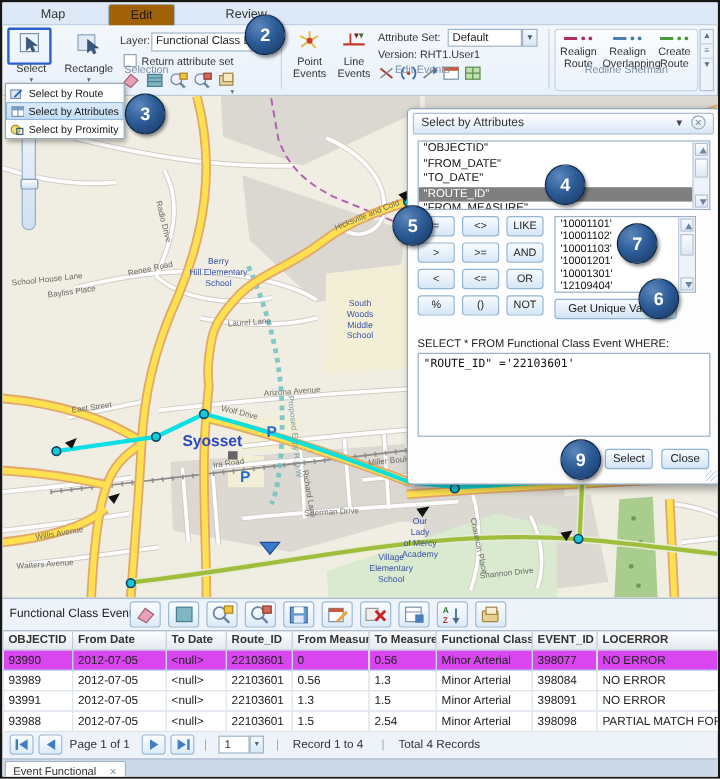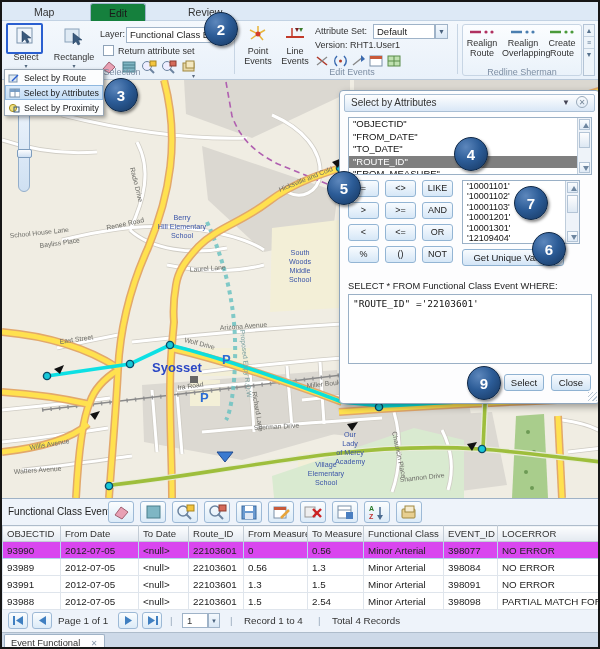--- a/index.html
+++ b/index.html
@@ -3,29 +3,29 @@
 <meta charset="utf-8">
 <style>
   html,body{margin:0;padding:0;background:#fff;}
   *{box-sizing:border-box;}
   .frame{position:relative;width:600px;height:649px;border:2px solid #161616;overflow:hidden;
          font-family:"Liberation Sans",sans-serif;background:#fff;}
   
   .ribbon{position:absolute;left:0;top:0;width:100%;height:78px;background:linear-gradient(#f7fafd,#e9f1fa);border-bottom:1px solid #b9c9da;}
   .tabrow{position:absolute;left:0;top:0;width:100%;height:19px;background:#dde9f6;border-bottom:1px solid #c2d2e3;}
   .tab{position:absolute;top:1px;height:18px;line-height:18px;padding:0 18px;font-size:10.5px;color:#333;}
-  .tab.active{background:#15803d;border:1px solid #9fb6cd;border-bottom:none;border-radius:3px 3px 0 0;color:#1a1a1a;text-align:center;}
+  .tab.active{background:#a16207;border:1px solid #9fb6cd;border-bottom:none;border-radius:3px 3px 0 0;color:#1a1a1a;text-align:center;}
   .bigbtn{position:absolute;text-align:center;font-size:9px;color:#333;}
   .selhl{position:absolute;border:2px solid #2a5fd0;border-radius:2px;}
   .rlabel{position:absolute;font-size:9px;color:#5a6b80;}
   .combo{position:absolute;background:#fff;border:1px solid #9fb3c8;font-size:9.5px;color:#222;line-height:14px;padding:0 3px;white-space:nowrap;overflow:hidden;}
   .comboarr{position:absolute;width:13px;background:linear-gradient(#f4f9fe,#d9e7f5);border:1px solid #9fb3c8;text-align:center;color:#4a627e;font-size:7px;line-height:14px;}
   .chk{position:absolute;width:11px;height:11px;background:#fff;border:1px solid #8fa3b8;}
   .gsep{position:absolute;top:22px;width:1px;height:50px;background:#c7d5e4;}
-  .glabel{position:absolute;bottom:2px;font-size:9px;color:#7d8ea3;text-align:center;margin-top:33px;}
+  .glabel{position:absolute;bottom:16px;font-size:9px;color:#7d8ea3;text-align:center;margin-top:33px;}
   .mini{position:absolute;width:18px;height:16px;}
   .vscroll{position:absolute;right:3px;top:22px;width:12px;height:52px;border:1px solid #b4c4d6;background:#eef4fa;}
   .vscroll div{height:12px;border-bottom:1px solid #c4d2e0;font-size:7px;line-height:12px;text-align:center;color:#55708c;}
   
   .menu{position:absolute;left:2px;top:67px;width:100px;background:#fcfdfe;border:1px solid #9aa7b5;box-shadow:2px 2px 4px rgba(0,0,0,.35);z-index:30;}
   .menu-item{height:15px;display:flex;align-items:center;gap:4px;padding:0 3px;font-size:8.8px;color:#1a1a1a;white-space:nowrap;}
   .menu-item.hl{background:linear-gradient(#dcebfb,#c3ddf5);border:1px solid #8fb8e0;}
   
   .dlg{position:absolute;left:337px;top:88px;width:261px;height:314px;background:#fdfdfe;border:1px solid #8fa6bd;
        border-radius:4px;box-shadow:3px 3px 7px rgba(0,0,0,.35);z-index:20;}
@@ -61,21 +61,21 @@
   .zoomhandle{position:absolute;left:-2px;top:38px;width:15px;height:9px;background:linear-gradient(#fdfdfe,#cfe0f2);
         border:1px solid #7d9cbd;border-radius:2px;}
   
   .tpanel{position:absolute;left:0;top:496px;width:600px;height:151px;background:#eef3fa;border-top:1px solid #9fb2c6;}
   .ttool{position:absolute;left:0;top:0;width:100%;height:26px;}
   .ttitle{position:absolute;left:6px;top:7px;font-size:10px;color:#222;}
   .tibtn{position:absolute;top:2px;width:26px;height:22px;background:linear-gradient(#fbfdfe,#dcebf8);
         border:1px solid #9db9d6;border-radius:3px;}
   .grid{position:absolute;left:0;top:26px;width:600px;border-collapse:collapse;table-layout:fixed;font-size:9.8px;}
   .grid th{height:16px;background:linear-gradient(#fcfdfe,#e3e9f0);border:1px solid #c3ccd6;border-top:1px solid #aebccB;
-        font-size:9.6px;color:#333;text-align:left;padding:0 4px;font-weight:normal;white-space:nowrap;overflow:hidden;}
+        font-size:9.6px;color:#333;text-align:left;padding:0 4px;font-weight:bold;white-space:nowrap;overflow:hidden;}
   .grid td{height:17px;border:1px solid #dfe5ec;color:#222;padding:0 4px;white-space:nowrap;overflow:hidden;background:#fff;}
   .grid tr.sel td{background:#d946ef;border-color:#b5d5ef;}
   .pager{position:absolute;left:0;top:111px;width:100%;height:22px;font-size:9.8px;color:#333;}
   .pbtn{position:absolute;top:2px;width:20px;height:17px;background:linear-gradient(#fbfdfe,#dcebf8);
         border:1px solid #9db9d6;border-radius:3px;}
   .ptext{position:absolute;top:5px;}
   .tabbar{position:absolute;left:0;top:133px;width:100%;height:18px;background:#cdd9e8;border-top:1px solid #aebccb;}
   .btab{position:absolute;left:2px;top:1px;height:17px;background:#fdfdfe;border:1px solid #9fb2c6;border-bottom:none;
         font-size:9.3px;color:#333;line-height:16px;padding:0 6px;border-radius:2px 2px 0 0;}
   .xicon{color:#8a9aac;font-size:8px;margin-left:8px;}

